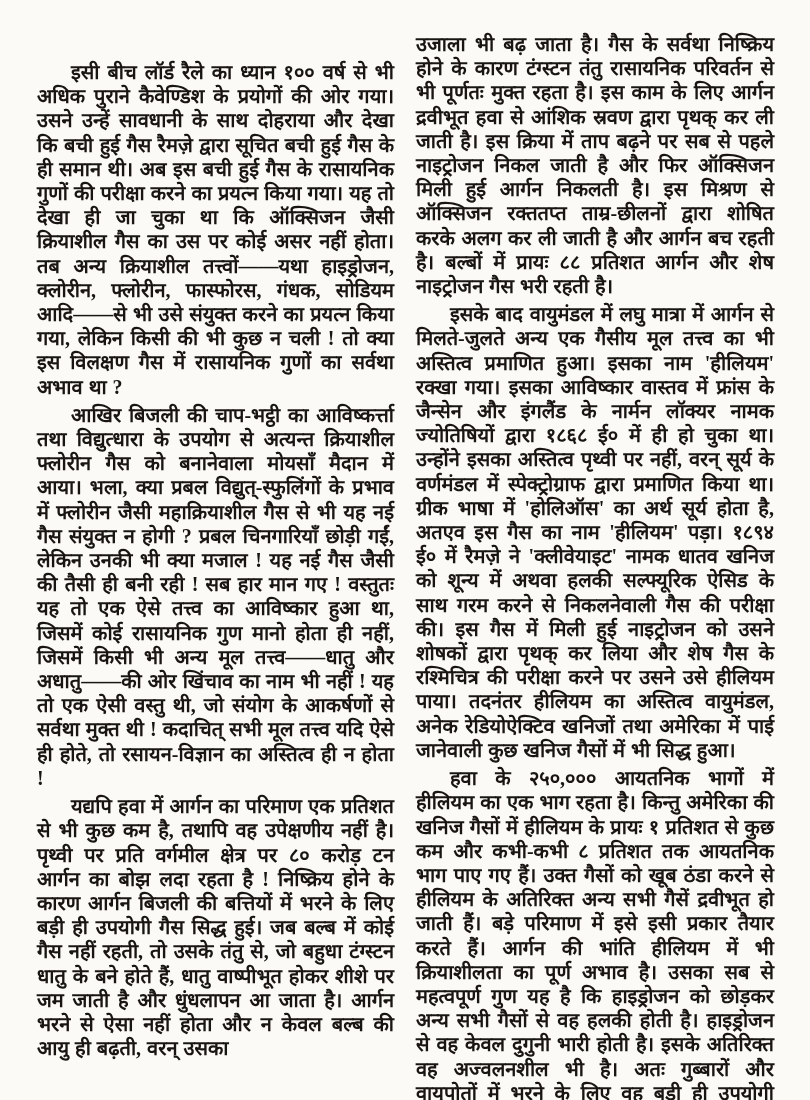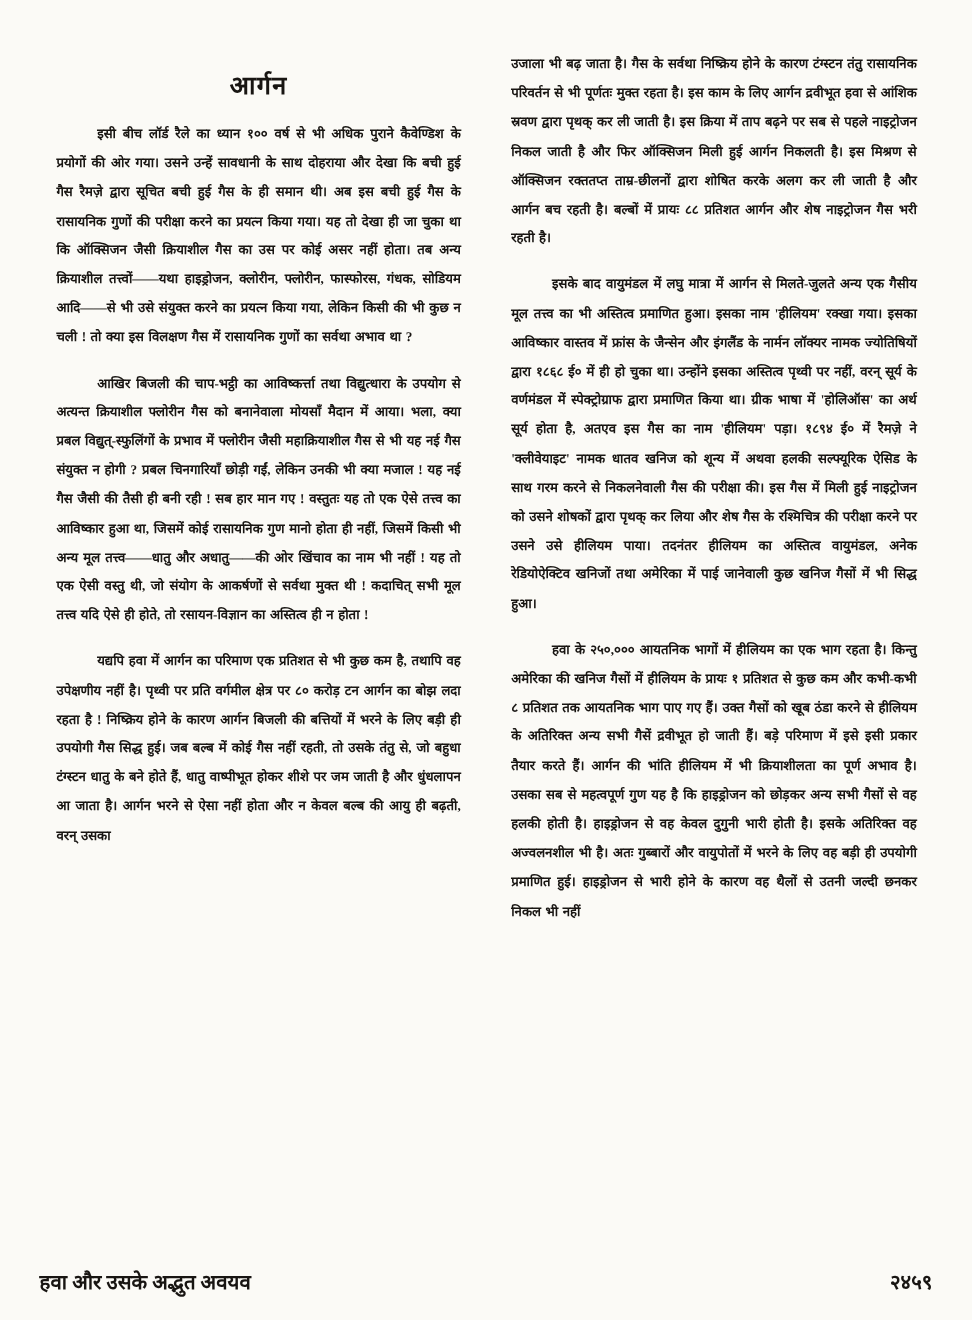--- a/index.html
+++ b/index.html
@@ -12,21 +12,21 @@
   .page{position:absolute;inset:0;}
   .column{position:absolute;text-align:justify;}
   .col-left{left:33px;top:56px;width:365px;}
   .col-right{left:412px;top:28px;width:366px;}
   .section-heading{
     text-align:center;font-weight:700;font-size:21px;
     margin:0 0 16px 0;letter-spacing:1px;
   }
   .col-right .section-heading{margin:16px 0 14px 0;}
   .para{
-    margin:14px;font-size:11px;line-height:24.2px;font-weight:700;
+    margin:4px;font-size:20px;line-height:24.2px;font-weight:700;
     text-indent:34px;word-spacing:1px;
   }
   .para.no-indent{text-indent:0;}
   .footer{
     position:absolute;left:33px;right:33px;top:1056px;
     display:flex;justify-content:space-between;align-items:baseline;
     font-size:17px;font-weight:700;
   }
   .watermark{
     position:absolute;left:188px;top:1018px;width:460px;
@@ -36,31 +36,26 @@
     text-shadow:2px 2px 0 rgba(255,255,255,0.9);
     white-space:nowrap;pointer-events:none;
   }
 </style>
 </head>
 <body>
 
 <div class="page">
 
   <div class="column col-left">
-    <h2 class="section-heading">आर्गन</h2>
     <p class="para">इसी बीच लॉर्ड रैले का ध्यान १०० वर्ष से भी अधिक पुराने कैवेण्डिश के प्रयोगों की ओर गया। उसने उन्हें सावधानी के साथ दोहराया और देखा कि बची हुई गैस रैमज़े द्वारा सूचित बची हुई गैस के ही समान थी। अब इस बची हुई गैस के रासायनिक गुणों की परीक्षा करने का प्रयत्न किया गया। यह तो देखा ही जा चुका था कि ऑक्सिजन जैसी क्रियाशील गैस का उस पर कोई असर नहीं होता। तब अन्य क्रियाशील तत्त्वों——यथा हाइड्रोजन, क्लोरीन, फ्लोरीन, फास्फोरस, गंधक, सोडियम आदि——से भी उसे संयुक्त करने का प्रयत्न किया गया, लेकिन किसी की भी कुछ न चली ! तो क्या इस विलक्षण गैस में रासायनिक गुणों का सर्वथा अभाव था ?</p>
     <p class="para">आखिर बिजली की चाप-भट्ठी का आविष्कर्त्ता तथा विद्युत्धारा के उपयोग से अत्यन्त क्रियाशील फ्लोरीन गैस को बनानेवाला मोयसाँ मैदान में आया। भला, क्या प्रबल विद्युत्-स्फुलिंगों के प्रभाव में फ्लोरीन जैसी महाक्रियाशील गैस से भी यह नई गैस संयुक्त न होगी ? प्रबल चिनगारियाँ छोड़ी गईं, लेकिन उनकी भी क्या मजाल ! यह नई गैस जैसी की तैसी ही बनी रही ! सब हार मान गए ! वस्तुतः यह तो एक ऐसे तत्त्व का आविष्कार हुआ था, जिसमें कोई रासायनिक गुण मानो होता ही नहीं, जिसमें किसी भी अन्य मूल तत्त्व——धातु और अधातु——की ओर खिंचाव का नाम भी नहीं ! यह तो एक ऐसी वस्तु थी, जो संयोग के आकर्षणों से सर्वथा मुक्त थी ! कदाचित् सभी मूल तत्त्व यदि ऐसे ही होते, तो रसायन-विज्ञान का अस्तित्व ही न होता !</p>
     <p class="para">यद्यपि हवा में आर्गन का परिमाण एक प्रतिशत से भी कुछ कम है, तथापि वह उपेक्षणीय नहीं है। पृथ्वी पर प्रति वर्गमील क्षेत्र पर ८० करोड़ टन आर्गन का बोझ लदा रहता है ! निष्क्रिय होने के कारण आर्गन बिजली की बत्तियों में भरने के लिए बड़ी ही उपयोगी गैस सिद्ध हुई। जब बल्ब में कोई गैस नहीं रहती, तो उसके तंतु से, जो बहुधा टंग्स्टन धातु के बने होते हैं, धातु वाष्पीभूत होकर शीशे पर जम जाती है और धुंधलापन आ जाता है। आर्गन भरने से ऐसा नहीं होता और न केवल बल्ब की आयु ही बढ़ती, वरन् उसका</p>
   </div>
 
   <div class="column col-right">
     <p class="para no-indent">उजाला भी बढ़ जाता है। गैस के सर्वथा निष्क्रिय होने के कारण टंग्स्टन तंतु रासायनिक परिवर्तन से भी पूर्णतः मुक्त रहता है। इस काम के लिए आर्गन द्रवीभूत हवा से आंशिक स्रवण द्वारा पृथक् कर ली जाती है। इस क्रिया में ताप बढ़ने पर सब से पहले नाइट्रोजन निकल जाती है और फिर ऑक्सिजन मिली हुई आर्गन निकलती है। इस मिश्रण से ऑक्सिजन रक्ततप्त ताम्र-छीलनों द्वारा शोषित करके अलग कर ली जाती है और आर्गन बच रहती है। बल्बों में प्रायः ८८ प्रतिशत आर्गन और शेष नाइट्रोजन गैस भरी रहती है।</p>
     <p class="para">इसके बाद वायुमंडल में लघु मात्रा में आर्गन से मिलते-जुलते अन्य एक गैसीय मूल तत्त्व का भी अस्तित्व प्रमाणित हुआ। इसका नाम 'हीलियम' रक्खा गया। इसका आविष्कार वास्तव में फ्रांस के जैन्सेन और इंगलैंड के नार्मन लॉक्यर नामक ज्योतिषियों द्वारा १८६८ ई० में ही हो चुका था। उन्होंने इसका अस्तित्व पृथ्वी पर नहीं, वरन् सूर्य के वर्णमंडल में स्पेक्ट्रोग्राफ द्वारा प्रमाणित किया था। ग्रीक भाषा में 'होलिऑस' का अर्थ सूर्य होता है, अतएव इस गैस का नाम 'हीलियम' पड़ा। १८९४ ई० में रैमज़े ने 'क्लीवेयाइट' नामक धातव खनिज को शून्य में अथवा हलकी सल्फ्यूरिक ऐसिड के साथ गरम करने से निकलनेवाली गैस की परीक्षा की। इस गैस में मिली हुई नाइट्रोजन को उसने शोषकों द्वारा पृथक् कर लिया और शेष गैस के रश्मिचित्र की परीक्षा करने पर उसने उसे हीलियम पाया। तदनंतर हीलियम का अस्तित्व वायुमंडल, अनेक रेडियोऐक्टिव खनिजों तथा अमेरिका में पाई जानेवाली कुछ खनिज गैसों में भी सिद्ध हुआ।</p>
     <p class="para">हवा के २५०,००० आयतनिक भागों में हीलियम का एक भाग रहता है। किन्तु अमेरिका की खनिज गैसों में हीलियम के प्रायः १ प्रतिशत से कुछ कम और कभी-कभी ८ प्रतिशत तक आयतनिक भाग पाए गए हैं। उक्त गैसों को खूब ठंडा करने से हीलियम के अतिरिक्त अन्य सभी गैसें द्रवीभूत हो जाती हैं। बड़े परिमाण में इसे इसी प्रकार तैयार करते हैं। आर्गन की भांति हीलियम में भी क्रियाशीलता का पूर्ण अभाव है। उसका सब से महत्वपूर्ण गुण यह है कि हाइड्रोजन को छोड़कर अन्य सभी गैसों से वह हलकी होती है। हाइड्रोजन से वह केवल दुगुनी भारी होती है। इसके अतिरिक्त वह अज्वलनशील भी है। अतः गुब्बारों और वायुपोतों में भरने के लिए वह बड़ी ही उपयोगी प्रमाणित हुई। हाइड्रोजन से भारी होने के कारण वह थैलों से उतनी जल्दी छनकर निकल भी नहीं</p>
   </div>
 
 
-  <div class="footer">
-    <span>हवा और उसके अद्भुत अवयव</span>
-    <span>२४५९</span>
-  </div>
 
 </div>
 
 </body></html>

